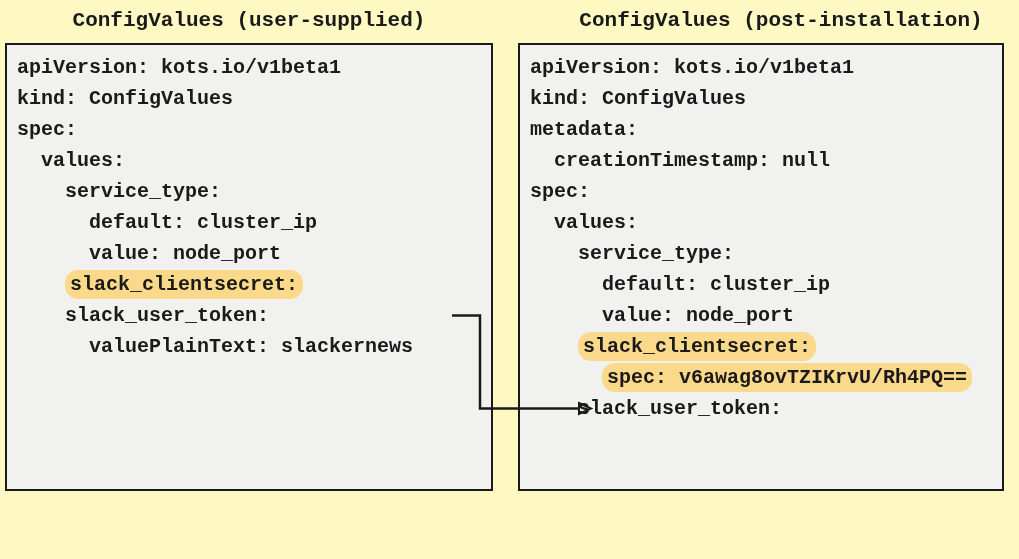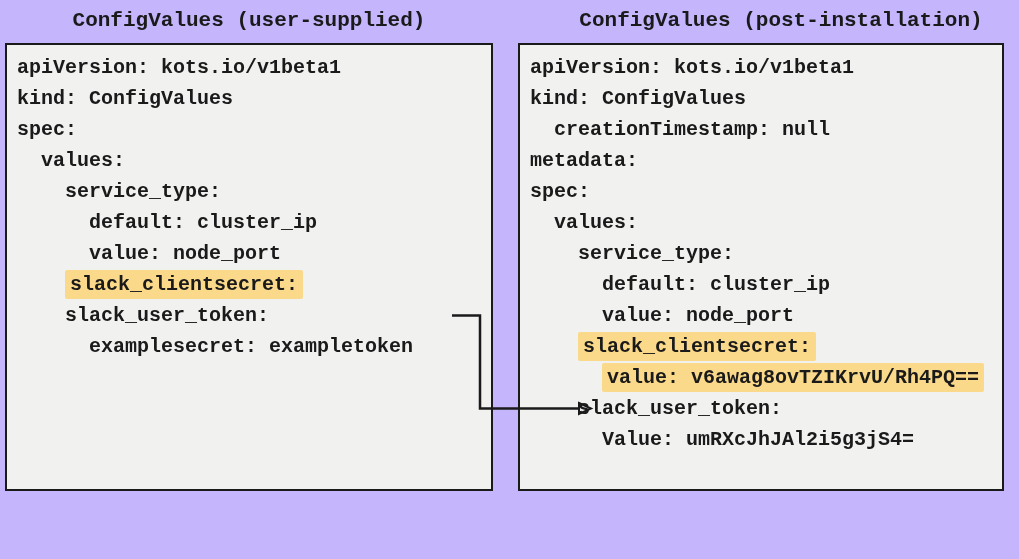--- a/index.html
+++ b/index.html
@@ -4,21 +4,21 @@
 <style>
   html, body {
     margin: 0;
     padding: 0;
     background: #ffffff;
   }
   .stage {
     position: relative;
     width: 1019px;
     height: 559px;
-    background: #c4b5fd;
+    background: #fef9c3;
     overflow: hidden;
     font-family: "Liberation Mono", "DejaVu Sans Mono", monospace;
     color: var(--text, #1a1a1a);
   }
   .panel-title {
     position: absolute;
     top: 4px;
     height: 34px;
     line-height: 34px;
     text-align: center;
@@ -43,21 +43,21 @@
   .code-line {
     height: 31px;
     line-height: 31px;
     font-size: 20px;
     font-weight: bold;
     white-space: pre;
   }
   .code-text.hl {
     background: var(--hl, #fbd98a);
     padding: 3px 5px;
-    border-radius: 2px;
+    border-radius: 13px;
   }
   .arrow-overlay {
     position: absolute;
     left: 0;
     top: 0;
     width: 1019px;
     height: 559px;
     pointer-events: none;
   }
 </style>
@@ -73,37 +73,36 @@
   <div class="panel left">
       <div class="code-line"><span class="indent"></span><span class="code-text">apiVersion: kots.io/v1beta1</span></div>
       <div class="code-line"><span class="indent"></span><span class="code-text">kind: ConfigValues</span></div>
       <div class="code-line"><span class="indent"></span><span class="code-text">spec:</span></div>
       <div class="code-line"><span class="indent">  </span><span class="code-text">values:</span></div>
       <div class="code-line"><span class="indent">    </span><span class="code-text">service_type:</span></div>
       <div class="code-line"><span class="indent">      </span><span class="code-text">default: cluster_ip</span></div>
       <div class="code-line"><span class="indent">      </span><span class="code-text">value: node_port</span></div>
       <div class="code-line"><span class="indent">    </span><span class="code-text hl">slack_clientsecret:</span></div>
       <div class="code-line"><span class="indent">    </span><span class="code-text">slack_user_token:</span></div>
-      <div class="code-line"><span class="indent">      </span><span class="code-text">examplesecret: exampletoken</span></div>
+      <div class="code-line"><span class="indent">      </span><span class="code-text">valuePlainText: slackernews</span></div>
     </div>
 
   <div class="panel right">
       <div class="code-line"><span class="indent"></span><span class="code-text">apiVersion: kots.io/v1beta1</span></div>
       <div class="code-line"><span class="indent"></span><span class="code-text">kind: ConfigValues</span></div>
+      <div class="code-line"><span class="indent"></span><span class="code-text">metadata:</span></div>
       <div class="code-line"><span class="indent">  </span><span class="code-text">creationTimestamp: null</span></div>
-      <div class="code-line"><span class="indent"></span><span class="code-text">metadata:</span></div>
       <div class="code-line"><span class="indent"></span><span class="code-text">spec:</span></div>
       <div class="code-line"><span class="indent">  </span><span class="code-text">values:</span></div>
       <div class="code-line"><span class="indent">    </span><span class="code-text">service_type:</span></div>
       <div class="code-line"><span class="indent">      </span><span class="code-text">default: cluster_ip</span></div>
       <div class="code-line"><span class="indent">      </span><span class="code-text">value: node_port</span></div>
       <div class="code-line"><span class="indent">    </span><span class="code-text hl">slack_clientsecret:</span></div>
-      <div class="code-line"><span class="indent">      </span><span class="code-text hl">value: v6awag8ovTZIKrvU/Rh4PQ==</span></div>
+      <div class="code-line"><span class="indent">      </span><span class="code-text hl">spec: v6awag8ovTZIKrvU/Rh4PQ==</span></div>
       <div class="code-line"><span class="indent">    </span><span class="code-text">slack_user_token:</span></div>
-      <div class="code-line"><span class="indent">      </span><span class="code-text">Value: umRXcJhJAl2i5g3jS4=</span></div>
     </div>
 
   <svg class="arrow-overlay" viewBox="0 0 1019 559">
     <polyline points="452,315.5 480,315.5 480,408.5 579,408.5" fill="none" stroke="#1a1a1a" stroke-width="2.5"></polyline>
     <polygon points="579,403 591,408.5 579,414" fill="none" stroke="#1a1a1a" stroke-width="2"></polygon>
   </svg>
 
 </div>
 
 </body></html>

